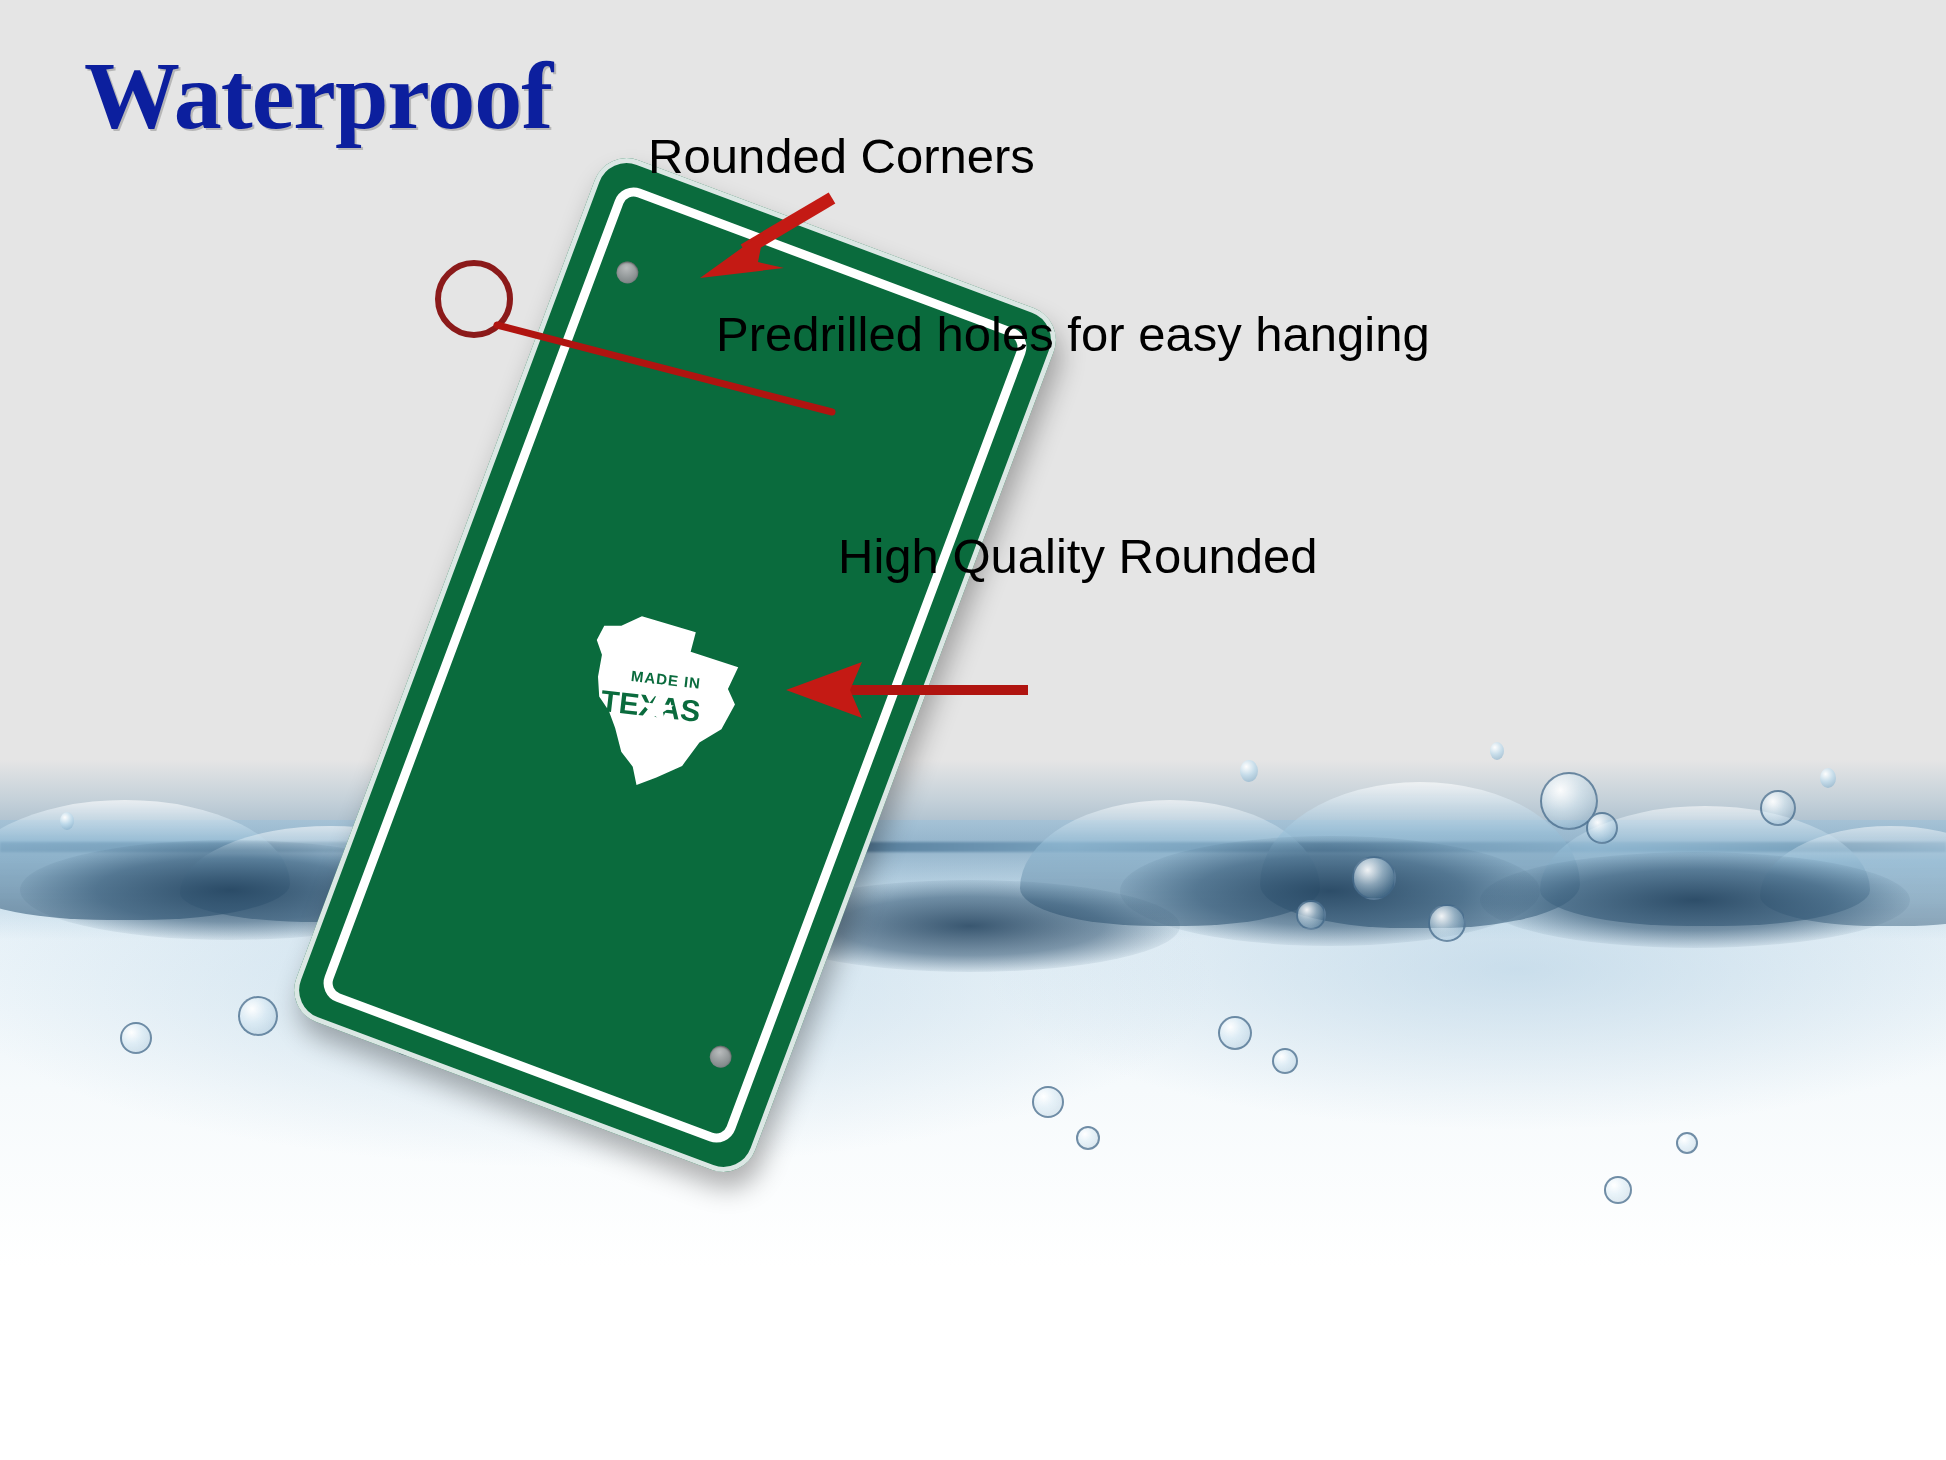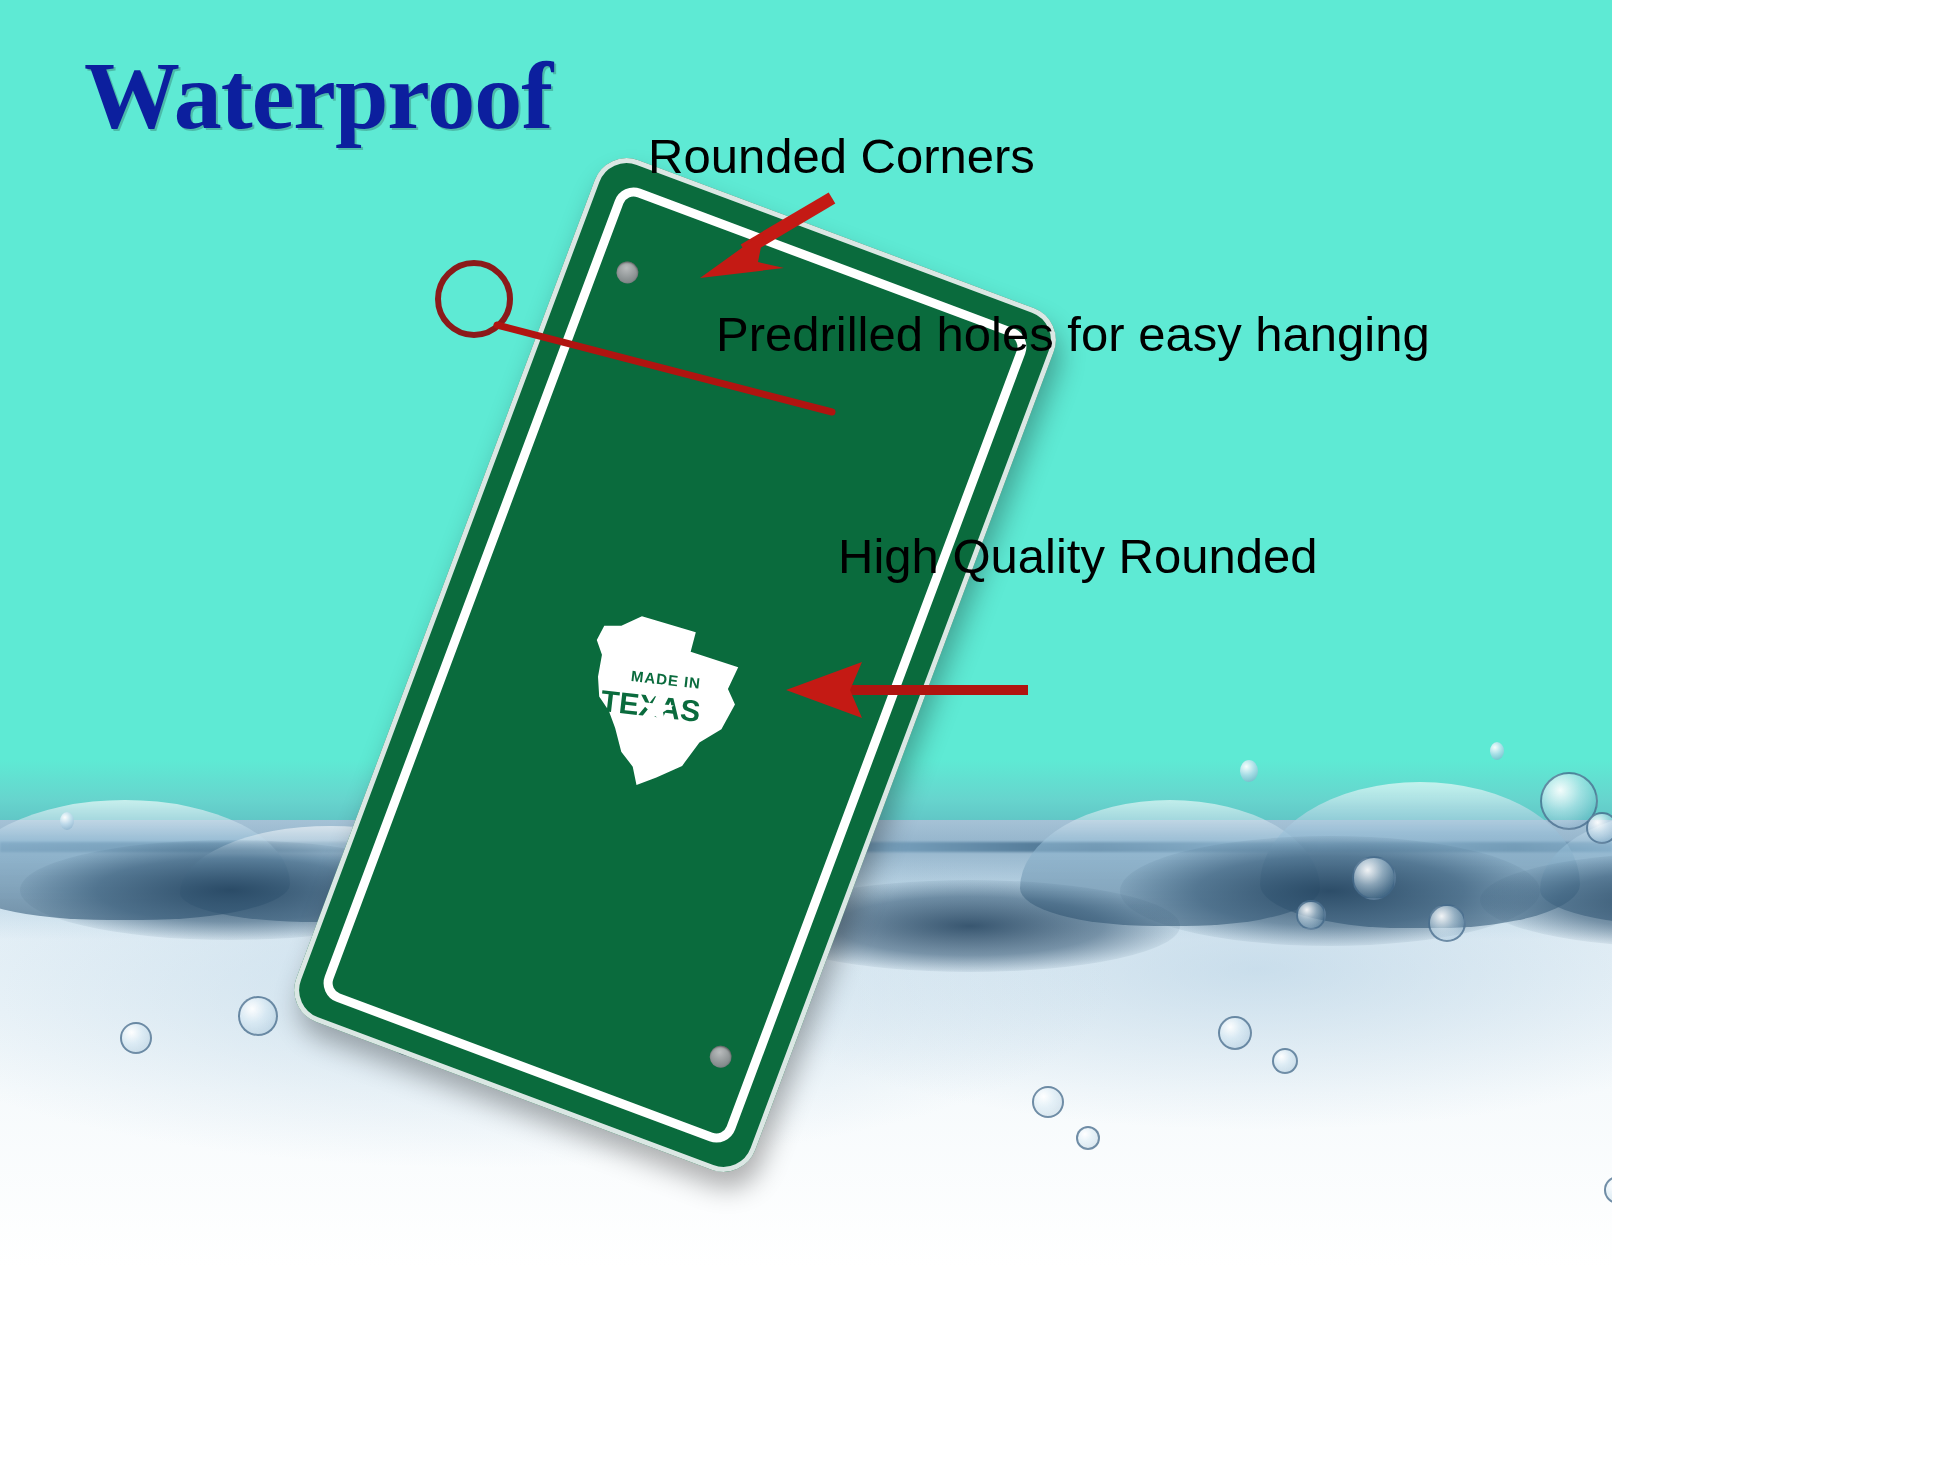--- a/index.html
+++ b/index.html
@@ -3,21 +3,21 @@
 <meta charset="utf-8">
 <title>Product Feature Infographic</title>
 <style>
   html,body{margin:0;padding:0;}
   body{
     width:1946px;height:1460px;
     background:#ffffff;
     font-family:"Liberation Sans", sans-serif;
     overflow:hidden;
   }
-  #stage{position:relative;width:1612px;height:1460px;overflow:hidden;background:#5eead4;}
+  #stage{position:relative;width:1946px;height:1460px;overflow:hidden;background:#e5e5e5;}
 
   
   .water-lower{
     position:absolute;left:0;right:0;top:820px;height:640px;
     background:linear-gradient(180deg,
        #cfe2ee 0%,
        #e8f2f8 18%,
        #f6fafc 42%,
        #ffffff 70%,
        #ffffff 100%);

